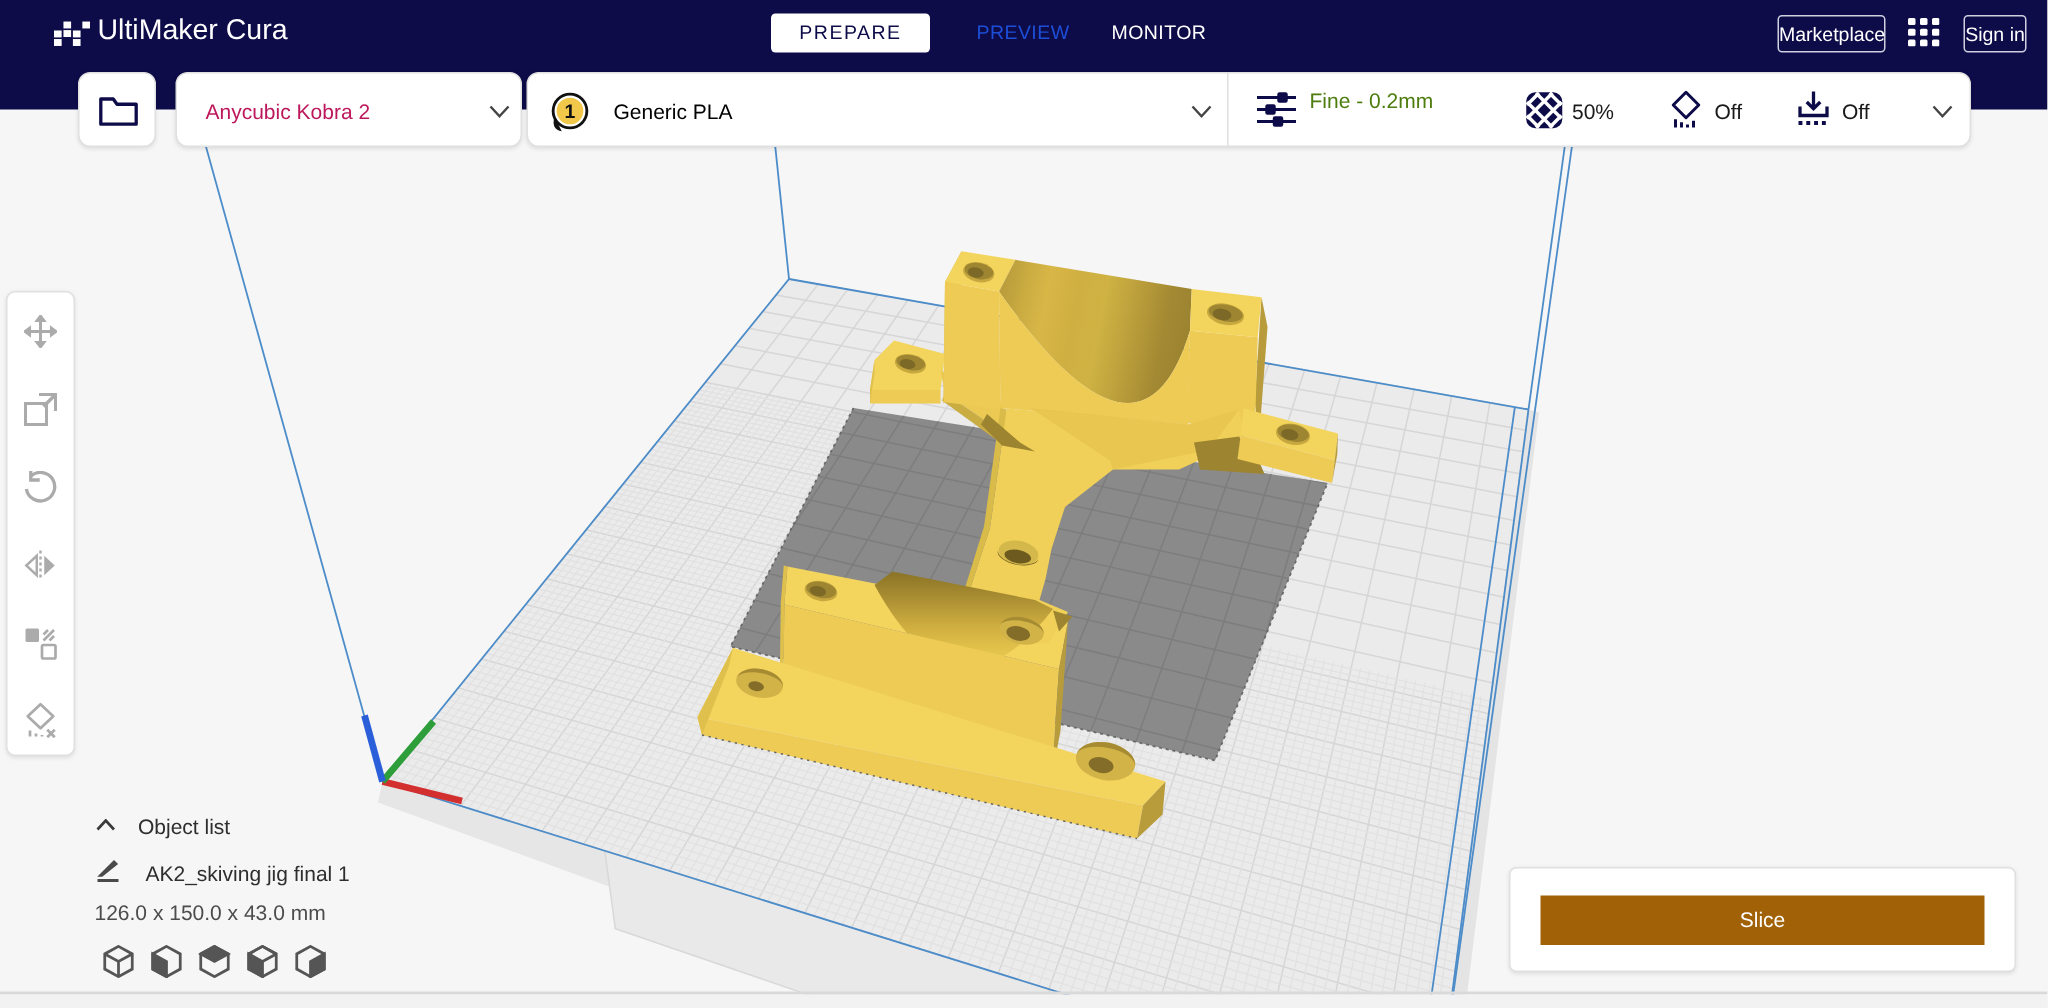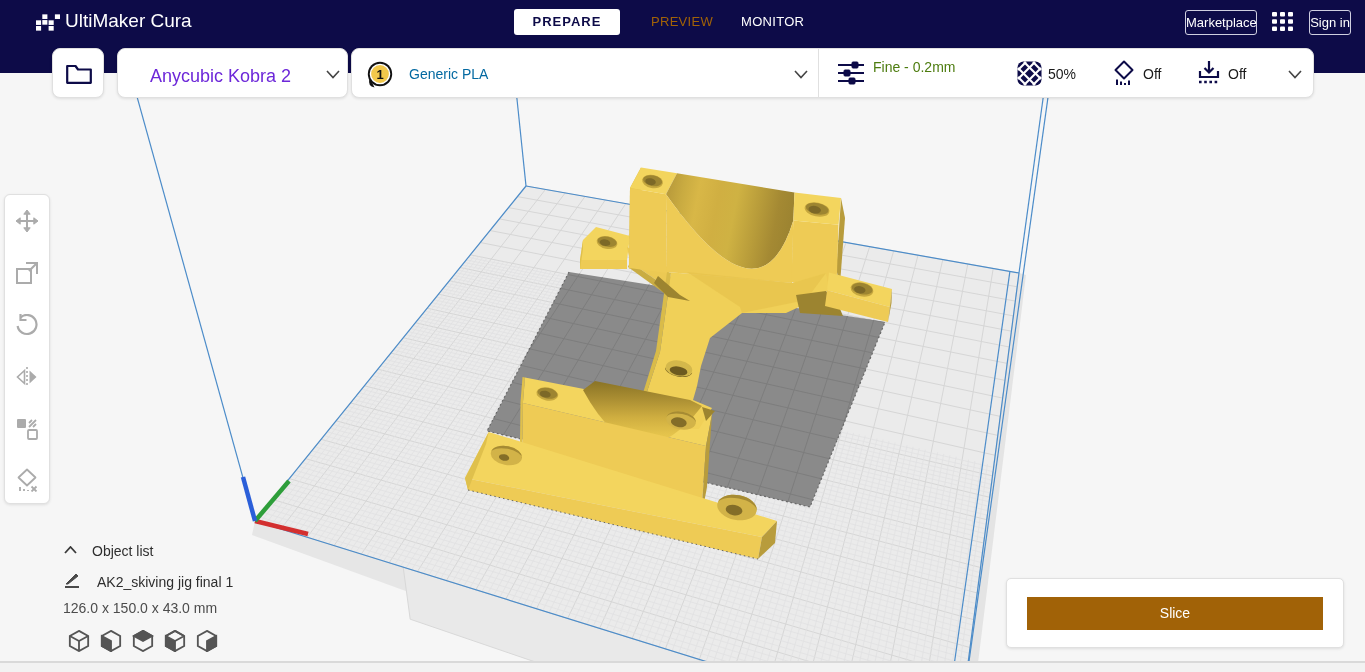--- a/index.html
+++ b/index.html
@@ -417,22 +417,22 @@
   <rect x="0" y="14.4" width="5.1" height="5.1"></rect>
       <rect x="0" y="8.1" width="5.1" height="5.1"></rect>
   <rect x="6.3" y="1.5" width="5.1" height="5.1"></rect>
       <rect x="6.3" y="7.8" width="5.1" height="5.1"></rect>
   <rect x="12.6" y="8.1" width="5.1" height="5.1"></rect>
       <rect x="12.6" y="14.4" width="5.1" height="5.1"></rect>
   <rect x="18.9" y="1.5" width="5.1" height="5.1"></rect>
  </svg>
 </div>
 <div class="abs" style="left:65px;top:10px;color:#fff;font-size:19px;font-weight:normal">UltiMaker Cura</div>
-<div class="abs" style="left:514px;top:9px;width:106px;height:26px;background:#fff;border-radius:3px;color:#0d0b48;font-size:13px;font-weight:700;letter-spacing:1px;text-align:center;line-height:26px">PREPARE</div>
-<div class="abs" style="left:628px;top:9px;width:108px;height:26px;color:#a16207;font-size:13px;letter-spacing:0.3px;text-align:center;line-height:26px">PREVIEW</div>
+<div class="abs" style="left:514px;top:9px;width:106px;height:26px;background:#fff;border-radius:3px;color:#0d0b48;font-size:13px;font-weight:400;letter-spacing:1px;text-align:center;line-height:26px">PREPARE</div>
+<div class="abs" style="left:628px;top:9px;width:108px;height:26px;color:#1d4ed8;font-size:13px;letter-spacing:0.3px;text-align:center;line-height:26px">PREVIEW</div>
 <div class="abs" style="left:741px;top:9px;width:110px;height:26px;color:#fff;font-size:13px;letter-spacing:0.3px;line-height:26px">MONITOR</div>
 <div class="abs" style="left:1185px;top:10px;width:72px;height:25px;border:1px solid #cfcfe0;border-radius:3px;color:#fff;font-size:13px;text-align:center;line-height:23px">Marketplace</div>
 <div class="abs" style="left:1272px;top:12px;width:21px;height:19px">
  <svg width="21" height="19" viewBox="0 0 21 19" fill="#fff">
   <rect x="0" y="0" width="5" height="4.6" rx="1"></rect>
       <rect x="8" y="0" width="5" height="4.6" rx="1"></rect>
       <rect x="16" y="0" width="5" height="4.6" rx="1"></rect>
   <rect x="0" y="7.2" width="5" height="4.6" rx="1"></rect>
       <rect x="8" y="7.2" width="5" height="4.6" rx="1"></rect>
       <rect x="16" y="7.2" width="5" height="4.6" rx="1"></rect>
@@ -442,33 +442,33 @@
  </svg>
 </div>
 <div class="abs" style="left:1309px;top:10px;width:42px;height:25px;border:1px solid #cfcfe0;border-radius:3px;color:#fff;font-size:13px;text-align:center;line-height:23px">Sign in</div>
 
 <div class="card" style="left:52px;top:48px;width:52px;height:50px">
  <svg width="26" height="22" viewBox="0 0 26 22" style="position:absolute;left:13px;top:14px" fill="none" stroke="#0d0b48" stroke-width="2.2" stroke-linejoin="round">
   <path d="M1.2 3 L1.2 19.8 L24.8 19.8 L24.8 6.5 L12 6.5 L9.5 3 Z"></path>
  </svg>
 </div>
 <div class="card" style="left:117px;top:48px;width:231px;height:50px"></div>
-<div class="abs" style="left:150px;top:66px;font-size:18px;color:#6d28d9">Anycubic Kobra 2</div>
+<div class="abs" style="left:137px;top:66px;font-size:14px;color:#be185d">Anycubic Kobra 2</div>
 <svg width="14" height="9" viewBox="0 0 14 9" class="abs" style="left:326px;top:70px" fill="none" stroke="#444" stroke-width="1.6">
     <path d="M1 1 L7 7.5 L13 1"></path>
   </svg>
 <div class="card" style="left:351px;top:48px;width:963px;height:50px"></div>
 <div class="abs" style="left:818px;top:48px;width:1px;height:50px;background:#e0e0e0"></div>
 <svg width="32" height="34" viewBox="0 0 32 34" class="abs" style="left:365px;top:60px">
  <path d="M4.5 18 Q2.5 26.5 9.5 27.5 L6.5 21.5 Z" fill="#111"></path>
  <circle cx="15" cy="14" r="12.2" fill="#111"></circle>
  <circle cx="15" cy="14" r="9.6" fill="#f2c84b" stroke="#fff" stroke-width="1.4"></circle>
  <text x="15" y="18.6" text-anchor="middle" font-family="Liberation Sans,sans-serif" font-size="13" font-weight="bold" fill="#111">1</text>
 </svg>
-<div class="abs" style="left:409px;top:66px;font-size:14px;color:#0369a1">Generic PLA</div>
+<div class="abs" style="left:409px;top:66px;font-size:14px;color:#000000">Generic PLA</div>
 <svg width="14" height="9" viewBox="0 0 14 9" class="abs" style="left:794px;top:70px" fill="none" stroke="#444" stroke-width="1.6">
     <path d="M1 1 L7 7.5 L13 1"></path>
   </svg>
 <svg width="26" height="24" viewBox="0 0 26 24" class="abs" style="left:838px;top:61px" stroke="#0d0b48" fill="#0d0b48">
  <line x1="0" y1="4" x2="26" y2="4" stroke-width="2"></line>
     <rect x="14" y="1" width="6" height="6" rx="1"></rect>
  <line x1="0" y1="12" x2="26" y2="12" stroke-width="2"></line>
     <rect x="6" y="9" width="6" height="6" rx="1"></rect>
  <line x1="0" y1="20" x2="26" y2="20" stroke-width="2"></line>
     <rect x="11" y="17" width="6" height="6" rx="1"></rect>

